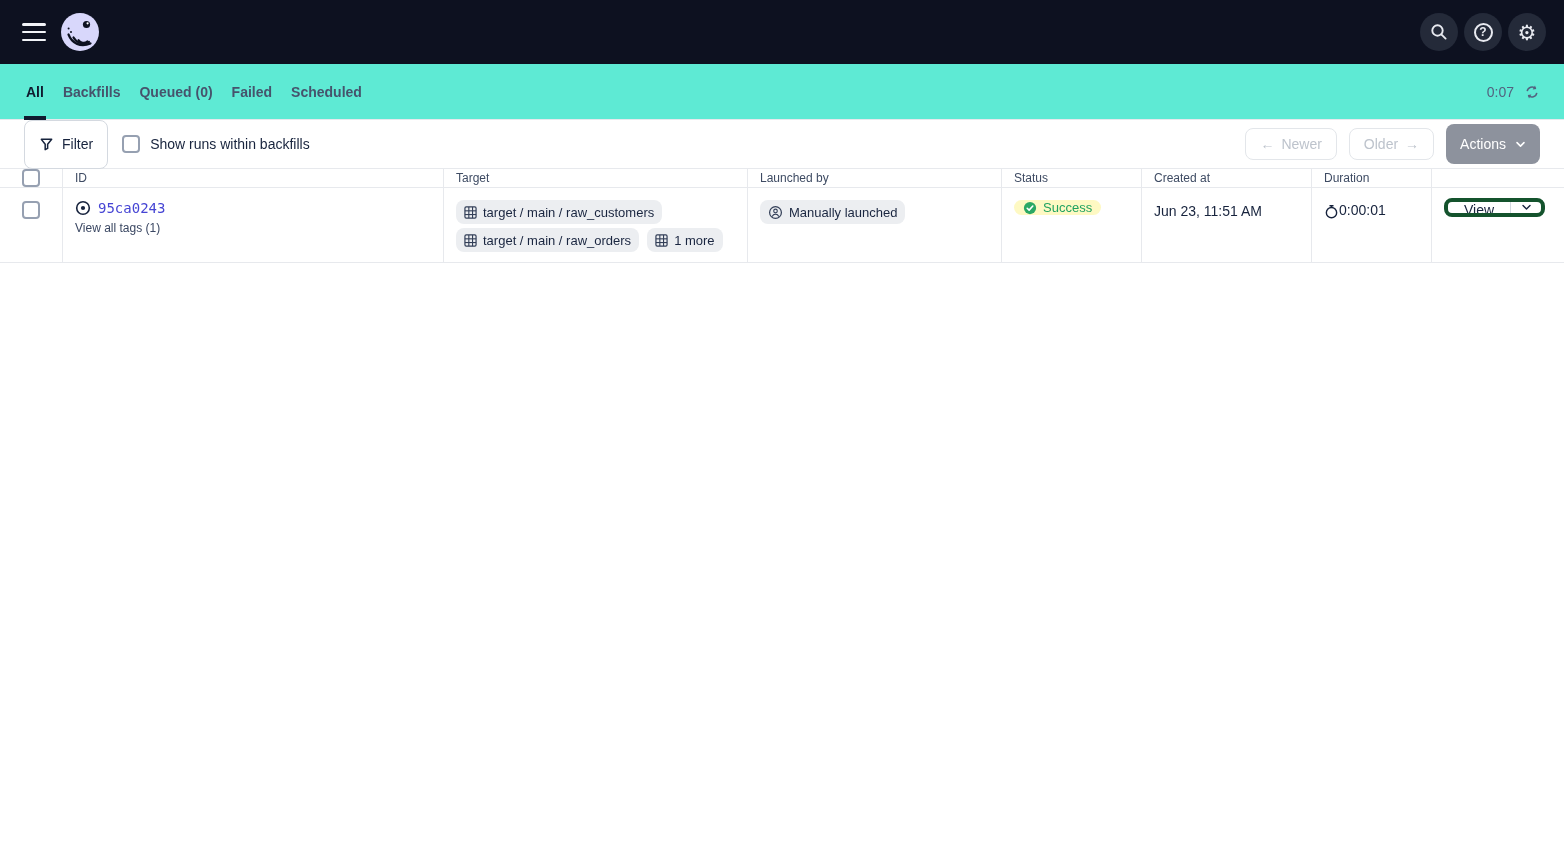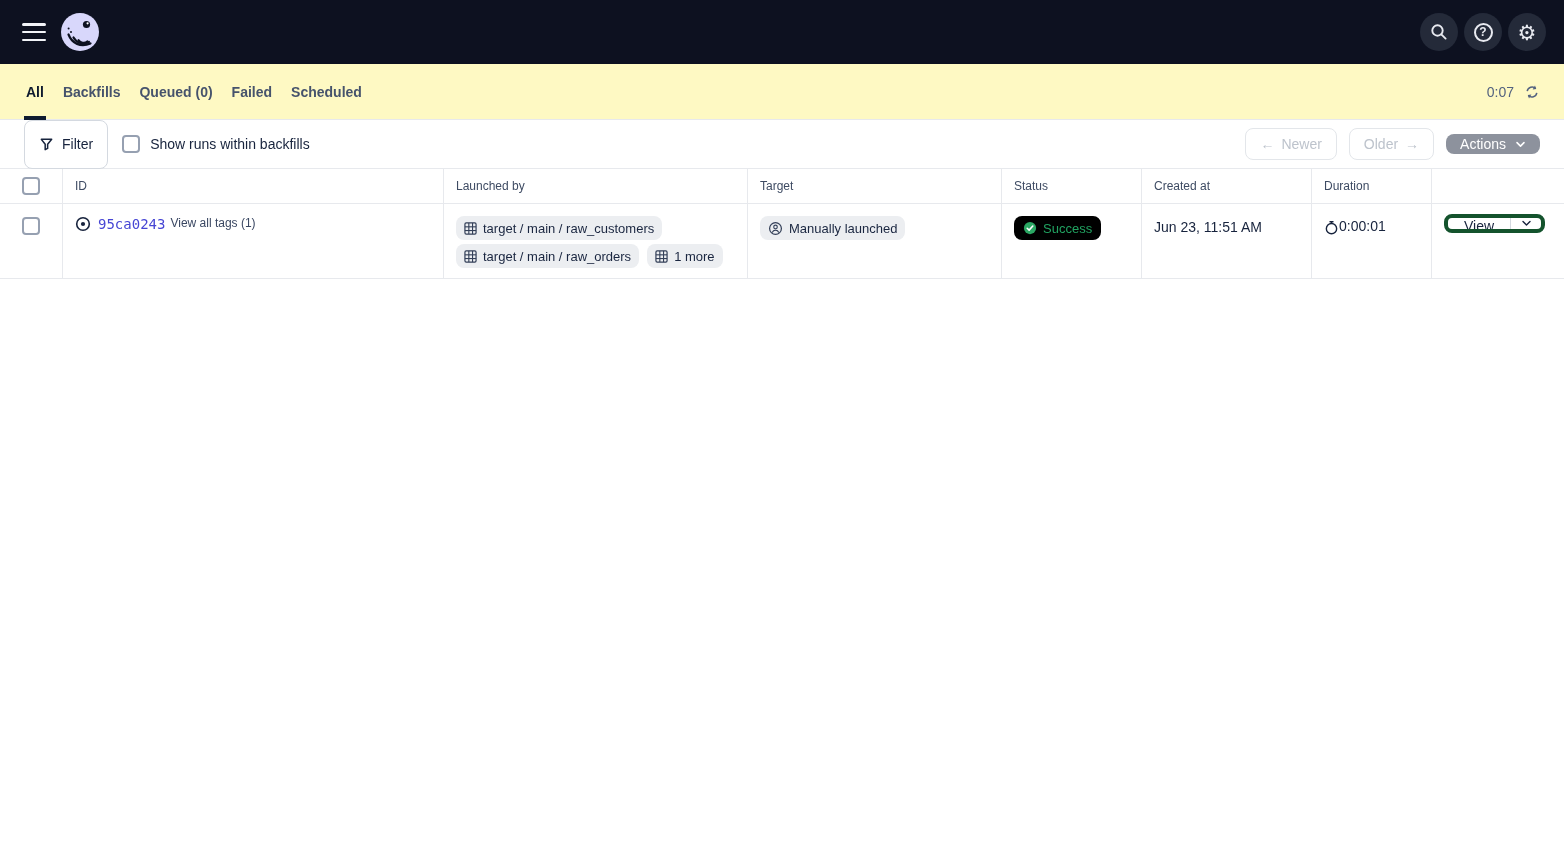--- a/index.html
+++ b/index.html
@@ -28,21 +28,21 @@
   .help-circle {
     width: 19px; height: 19px; border: 2px solid #E8EAF0; border-radius: 50%;
     display: flex; align-items: center; justify-content: center;
     font-size: 12px; font-weight: 700; color: #E8EAF0; line-height: 1;
   }
   .gear-glyph { font-size: 21px; color: #E8EAF0; line-height: 1; }
 
   
   .tabbar {
     height: 56px; display: flex; align-items: center;
-    padding: 0 24px 0 26px; border-bottom: 1px solid #E7E9ED; background: #fef9c3;
+    padding: 0 24px 0 26px; border-bottom: 1px solid #E7E9ED; background: #5eead4;
   }
   .tabs { display: flex; align-items: center; gap: 19px; height: 100%; }
   .tab {
     position: relative; height: 100%; display: flex; align-items: center;
     font-size: 14px; font-weight: 600; color: #46536C; cursor: pointer;
   }
   .tab.active { color: #0F1B2F; }
   .tab.active::after {
     content: ""; position: absolute; left: -2px; right: -2px; bottom: -1px;
     height: 4px; background: #0F1B2F;
@@ -64,57 +64,57 @@
   }
   .show-backfills { display: flex; align-items: center; gap: 10px; margin-left: 14px; }
   .show-backfills label { font-size: 14px; color: #17233D; }
   .toolbar-right { margin-left: auto; display: flex; align-items: center; gap: 12px; }
   .pager-btn {
     height: 32px; padding: 0 14px; border: 1px solid #E3E6EA; border-radius: 8px; background: #fff;
     font-size: 14px; font-family: inherit; color: #BDC3CC; cursor: default;
     display: inline-flex; align-items: center; gap: 7px;
   }
   .actions-btn {
-    height: 20px; padding: 0 14px; border: none; border-radius: 8px; background: #8D929D;
+    height: 40px; padding: 0 14px; border: none; border-radius: 8px; background: #8D929D;
     font-size: 14px; font-family: inherit; font-weight: 500; color: #FFFFFF; cursor: pointer;
     display: inline-flex; align-items: center; gap: 9px;
   }
 
   
   .runs-table { width: 100%; }
   .thead, .trow {
     display: grid;
     grid-template-columns: 62px 381px 304px 254px 140px 170px 120px 1fr;
   }
-  .thead { height: 36px; border-top: 1px solid #E7E9ED; border-bottom: 1px solid #E7E9ED; }
+  .thead { height: 20px; border-top: 1px solid #E7E9ED; border-bottom: 1px solid #E7E9ED; }
   .trow { min-height: 68px; border-bottom: 1px solid #E7E9ED; }
   .thead > div, .trow > div { border-left: 1px solid #E7E9ED; display: flex; }
   .thead > div:first-child, .trow > div:first-child { border-left: none; }
   .th { align-items: center; padding: 0 12px; font-size: 12px; color: #3E4B63; }
   .th.cb, .td.cb { align-items: center; justify-content: center; padding: 0; }
   .trow .td.cb { align-items: flex-start; padding-top: 13px; }
   .td { align-items: flex-start; padding: 12px 12px 10px 12px; }
 
-  .id-cell { flex-direction: row; gap: 5px; }
+  .id-cell { flex-direction: column; gap: 5px; }
   .id-line { display: flex; align-items: center; gap: 7px; }
   .run-id {
     font-family: "DejaVu Sans Mono", monospace; font-size: 14px; color: #4645D4;
     text-decoration: none; cursor: pointer;
   }
   .tags-link { font-size: 12px; color: #3A4762; cursor: pointer; }
 
   .target-cell { flex-wrap: wrap; gap: 4px 8px; padding-right: 4px; align-content: flex-start; padding-left: 12px; }
   .pill {
     height: 24px; display: inline-flex; align-items: center; gap: 6px; padding: 0 8px;
     background: #ECEEF1; border-radius: 8px; font-size: 13px; color: #1A2640;
     cursor: pointer; white-space: nowrap;
   }
   .status-pill {
-    height: 24px; display: inline-flex; align-items: center; gap: 6px; padding: 0 9px;
-    background: #000000; border-radius: 8px; font-size: 13px; color: #21A361; cursor: pointer;
+    height: 15px; display: inline-flex; align-items: center; gap: 6px; padding: 0 9px;
+    background: #fef9c3; border-radius: 8px; font-size: 13px; color: #21A361; cursor: pointer;
   }
   .created-at { font-size: 14px; color: #17233D; padding-top: 15px; }
   .duration-cell { align-items: center; padding-top: 14px; align-items: flex-start; }
   .duration-cell .dur-text { font-size: 14px; color: #17233D; }
 
   .view-cell { padding-top: 10px; padding-left: 12px; }
   .view-split { display: inline-flex; height: 19px; border: 4px solid #14532d; border-radius: 8px; overflow: hidden; background:#fff; }
   .view-main {
     border: none; background: none; padding: 0 16px; font-size: 14px; font-family: inherit;
     color: #17233D; cursor: pointer;
@@ -215,22 +215,22 @@
       </button>
     </div>
   </div>
 
   <div class="runs-table">
     <div class="thead">
       <div class="th cb">
         <div class="checkbox" role="checkbox" aria-checked="false"></div>
       </div>
       <div class="th">ID</div>
+      <div class="th">Target</div>
       <div class="th">Launched by</div>
-      <div class="th">Target</div>
       <div class="th">Status</div>
       <div class="th">Created at</div>
       <div class="th">Duration</div>
       <div class="th"></div>
     </div>
 
     <div class="trow">
       <div class="td cb">
         <div class="checkbox" role="checkbox" aria-checked="false"></div>
       </div>

